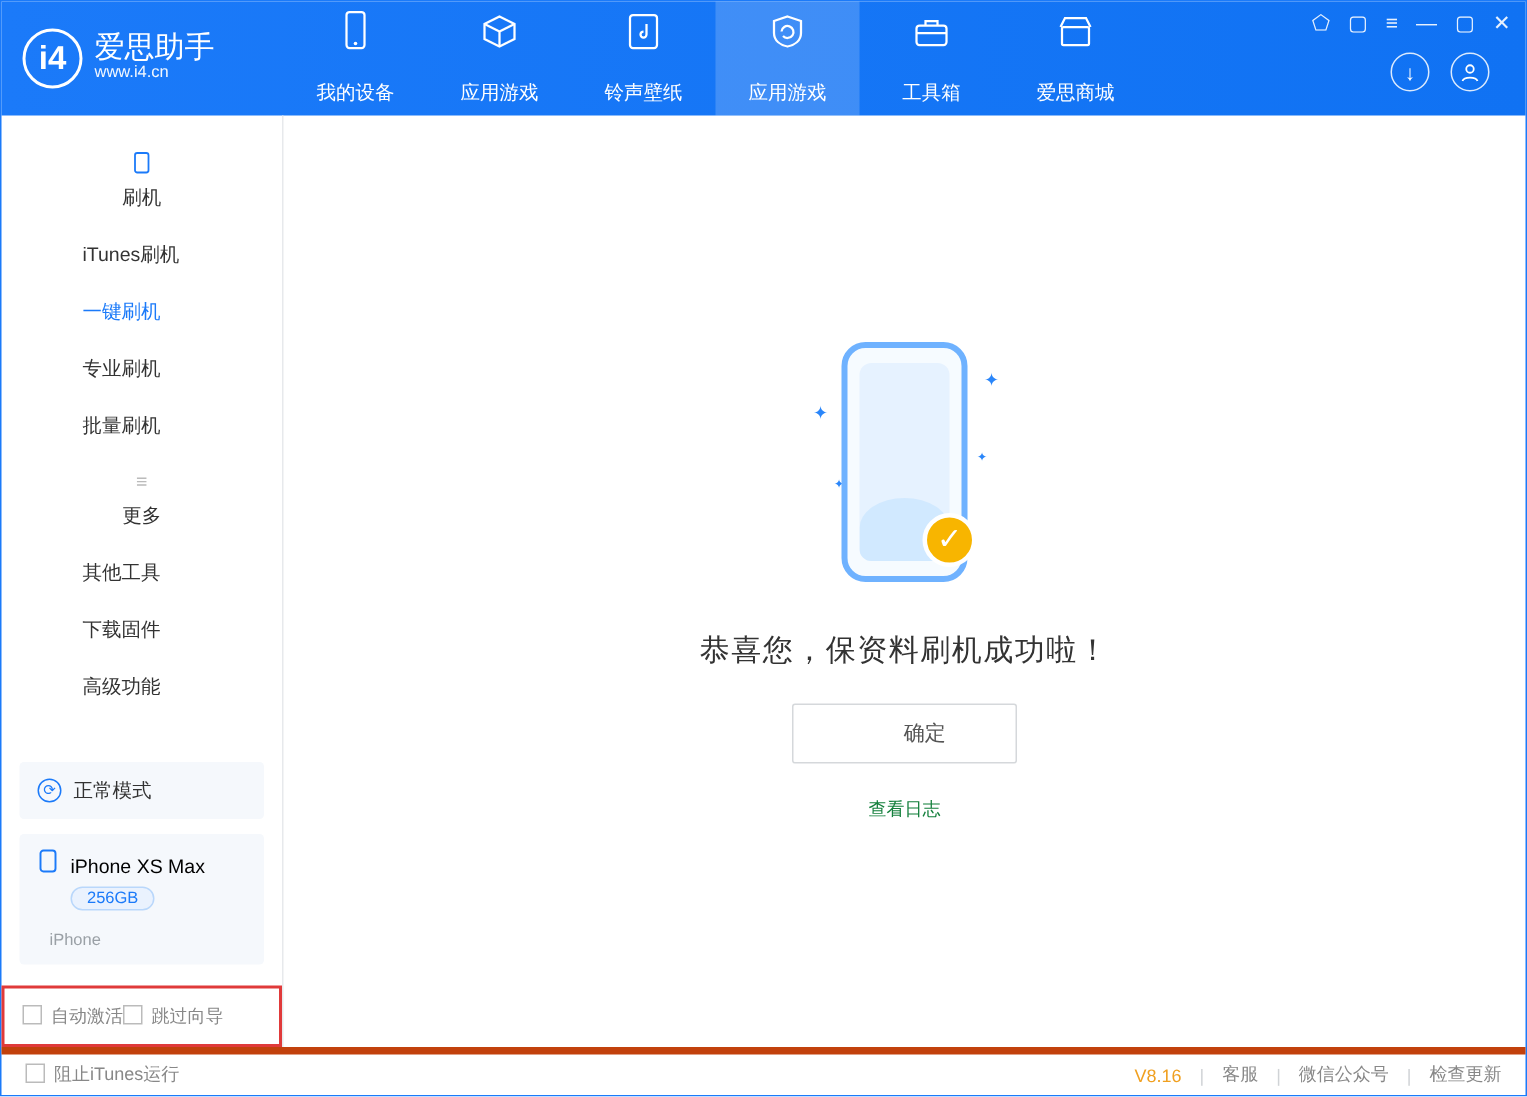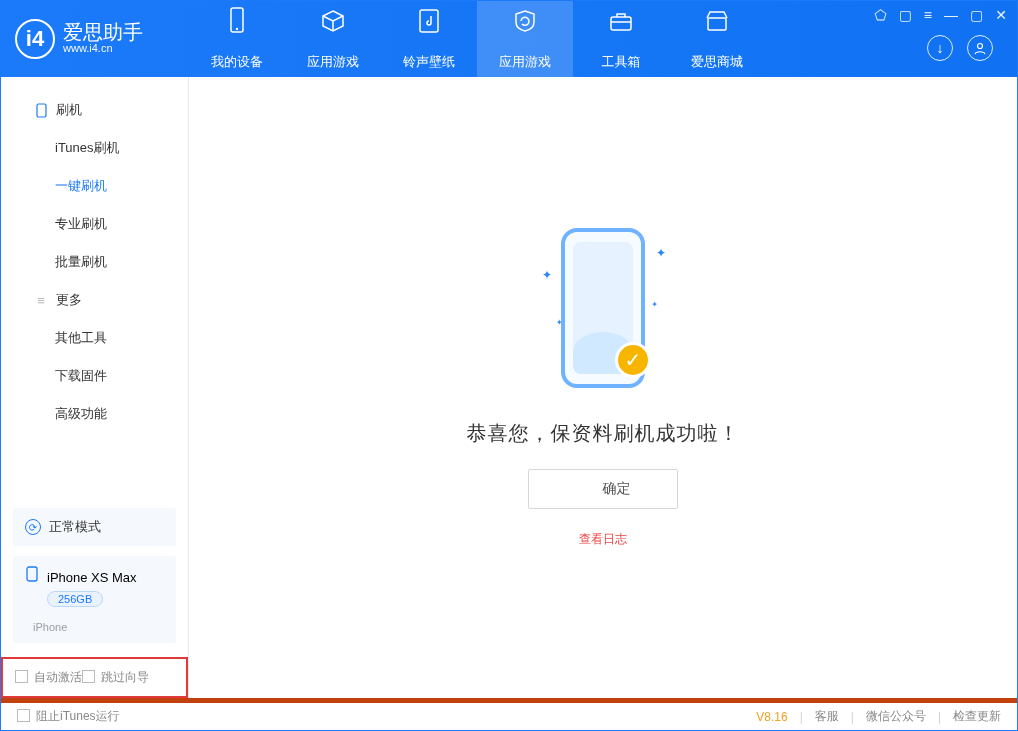--- a/index.html
+++ b/index.html
@@ -18,21 +18,21 @@
 .nav-item .icon { width: 28px; height: 28px; display: flex; align-items: center; justify-content: center; font-size: 22px; }
 .titlebar-controls { position: absolute; top: 6px; right: 10px; display: flex; gap: 12px; font-size: 14px; color: rgba(255,255,255,.9); }
 .titlebar-controls span { cursor: pointer; }
 .rightcircles { position: absolute; right: 24px; top: 34px; display: flex; gap: 14px; }
 .rightcircle { width: 26px; height: 26px; border: 1.5px solid rgba(255,255,255,.85); border-radius: 50%; display: flex; align-items: center; justify-content: center; font-size: 14px; color: #fff; cursor: pointer; }
 
 
 .body { flex: 1; display: flex; min-height: 0; }
 .sidebar { width: 188px; border-right: 1px solid #e7e9ec; display: flex; flex-direction: column; font-size: 13px; color: #333; }
 .side-scroll { flex: 1; padding-top: 14px; overflow: auto; }
-.side-sec-title { display: flex; align-items: center; gap: 8px; padding: 10px 33px; color: #333; font-weight: 500; }
+.side-sec-title { display: flex; align-items: center; gap: 8px; padding: 10px 33px; color: #333; font-weight: 500; flex-direction: column; }
 .side-sec-title .ico { width: 14px; height: 14px; display: inline-flex; align-items: center; justify-content: center; color: #999; }
 .side-item { padding: 10px 0 10px 54px; cursor: pointer; color: #333; }
 .side-item.active { color: #1b7af9; }
 .side-bottom { padding: 12px 12px 14px 12px; }
 .mode-row { background: #f5f8fc; border-radius: 3px; padding: 10px 12px; display: flex; align-items: center; gap: 8px; font-size: 13px; margin-bottom: 10px; }
 .mode-row .dot { width: 16px; height: 16px; border-radius: 50%; border: 1px solid #1b7af9; display: flex; align-items: center; justify-content: center; color: #1b7af9; font-size: 10px; }
 .device-card { background: #f5f8fc; border-radius: 3px; padding: 10px 12px; }
 .device-card .line1 { display: flex; align-items: flex-end; gap: 8px; font-weight: 400; color: #000000; font-size: 13px; }
 .device-card .cap { display: inline-block; margin: 6px 0 14px 22px; padding: 1px 10px; border-radius: 10px; border: 1px solid #b9d7fb; color: #1b7af9; background: #eaf2fe; font-size: 11px; }
 .device-card .sub { margin-left: 8px; font-size: 11px; color: #9aa0a6; }
@@ -42,21 +42,21 @@
 
 .main { flex: 1; display: flex; flex-direction: column; align-items: center; justify-content: center; gap: 22px; }
 .phone-art { position: relative; width: 130px; height: 170px; }
 .sparkle { position: absolute; color: #2a86fa; font-size: 12px; }
 .phone-outline { width: 84px; height: 160px; border: 4px solid #6fb2ff; border-radius: 16px; margin: 0 auto; position: relative; background: #f6fbff; }
 .phone-screen { position: absolute; top: 10px; left: 8px; right: 8px; bottom: 10px; background: #e6f2ff; border-radius: 8px; overflow: hidden; }
 .wave { position: absolute; bottom: 0; left: 0; right: 0; height: 42px; background: #d1e9ff; border-top-left-radius: 50% 20px; border-top-right-radius: 50% 20px; }
 .check { position: absolute; right: -10px; bottom: 6px; width: 36px; height: 36px; border-radius: 50%; background: #f8b500; display: flex; align-items: center; justify-content: center; color: #fff; font-size: 20px; border: 3px solid #fff; }
 .msg { font-size: 20px; color: #333; letter-spacing: 1px; }
 .ok-btn { width: 150px; height: 40px; border: 1px solid #d5d8db; background: #fff; font-size: 14px; color: #555; cursor: pointer; border-radius: 2px; padding-left: 27px; }
-.log-link { font-size: 12px; color: #ef4444; cursor: pointer; }
+.log-link { font-size: 12px; color: #15803d; cursor: pointer; }
 
 
 .statusbar { height: 32px; border-top: 5px solid #c2410c; display: flex; align-items: center; padding: 0 16px; font-size: 12px; color: #888; }
 .statusbar .sep { color: #d0d3d6; margin: 0 12px; }
 </style>
 </head>
 <body>
 
 <div class="window">
 

